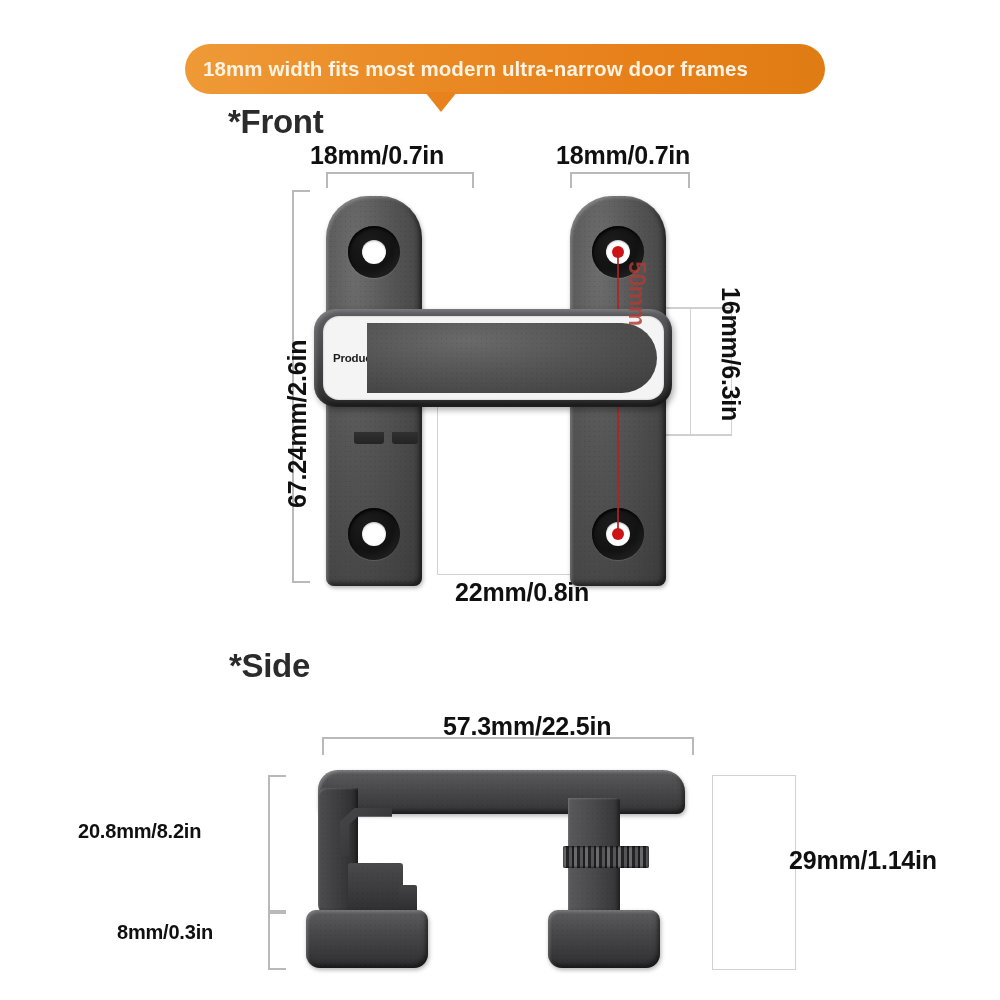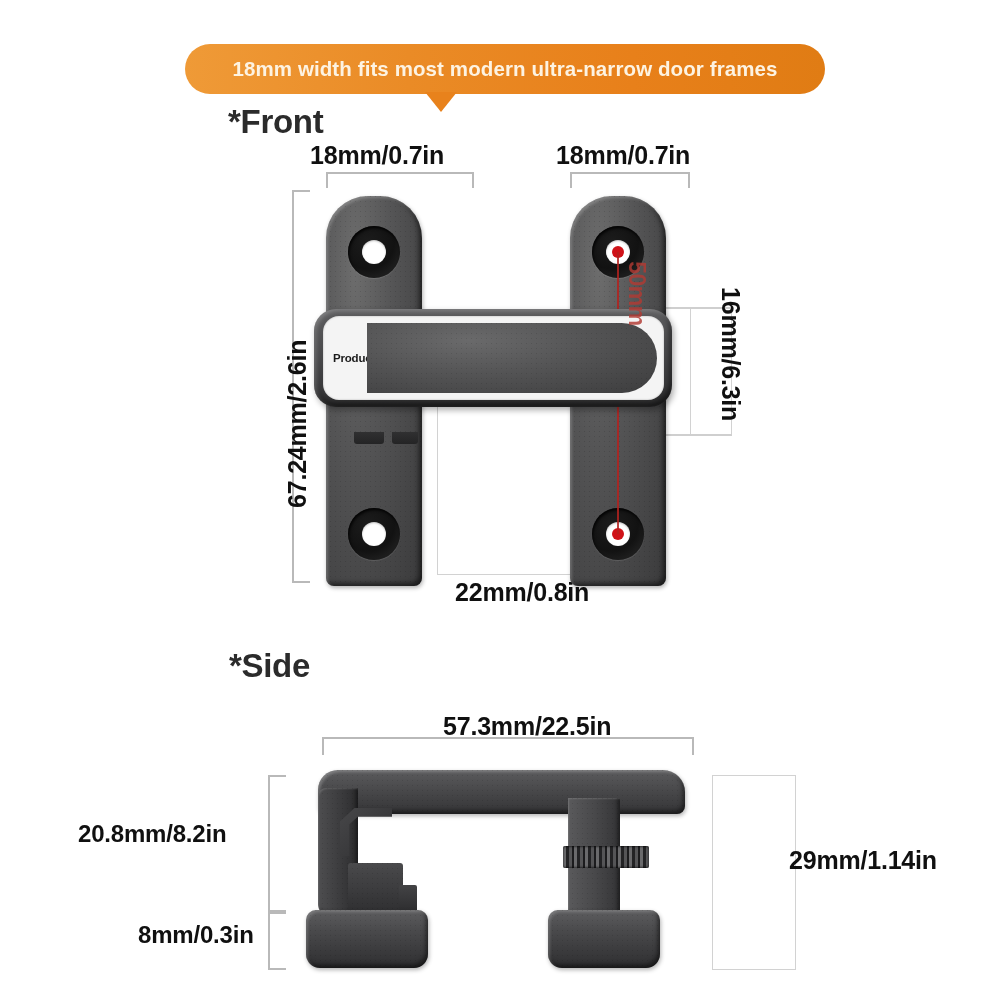--- a/index.html
+++ b/index.html
@@ -24,21 +24,21 @@
     width: 640px;
     height: 50px;
   }
   #banner {
     width: 100%;
     height: 100%;
     border-radius: 25px;
     background: linear-gradient(to right, #ef9a37 0%, #ea8b26 35%, #e8801a 70%, #e07c14 100%);
     display: flex;
     align-items: center;
-    justify-content: center;
+    justify-content: flex-start;
     box-sizing: border-box;
     padding: 0 18px;
   }
   #banner-text {
     color: #fdf3e2;
     font-size: 20.5px;
     font-weight: bold;
     letter-spacing: 0.1px;
     white-space: nowrap;
   }
@@ -67,21 +67,21 @@
 
   
   .dim {
     position: absolute;
     font-size: 25px;
     font-weight: bold;
     color: #101010;
     white-space: nowrap;
     letter-spacing: -0.2px;
   }
-  .dim.small { font-size: 24px; }
+  .dim.small { font-size: 20px; }
   .rot-ccw { transform-origin: 0 0; transform: rotate(-90deg); }
   .rot-cw  { transform-origin: 0 0; transform: rotate(90deg); }
 
   
   .guide-line { position: absolute; background: #cfcfcf; }
   .guide-h { height: 1.6px; }
   .guide-box {
     position: absolute;
     border: 1.6px solid #d2d2d2;
     box-sizing: border-box;
@@ -385,21 +385,21 @@
 </div>
 
 <div class="section-title" id="side-title">*Side</div>
 
 <div class="bracket-top" style="left:322px; top:737px; width:372px; height:18px;"></div>
 <div class="dim" style="left:443px; top:712px;">57.3mm/22.5in</div>
 
 <div class="bracket-left" style="left:268px; top:775px; width:18px; height:137px;"></div>
 <div class="bracket-left" style="left:268px; top:912px; width:18px; height:58px;"></div>
 <div class="dim small" style="left:78px; top:820px;">20.8mm/8.2in</div>
-<div class="dim small" style="left:138px; top:921px;text-align:center;">8mm/0.3in</div>
+<div class="dim small" style="left:117px; top:921px;text-align:center;">8mm/0.3in</div>
 
 <div class="guide-box" style="left:712px; top:775px; width:84px; height:195px;"></div>
 <div class="dim" style="left:789px; top:846px;">29mm/1.14in</div>
 
 <div id="side-art">
   <div class="sv" id="sv-arm">
       <div class="tex"></div>
     </div>
   <div class="sv" id="sv-leg-left">
       <div class="tex"></div>

